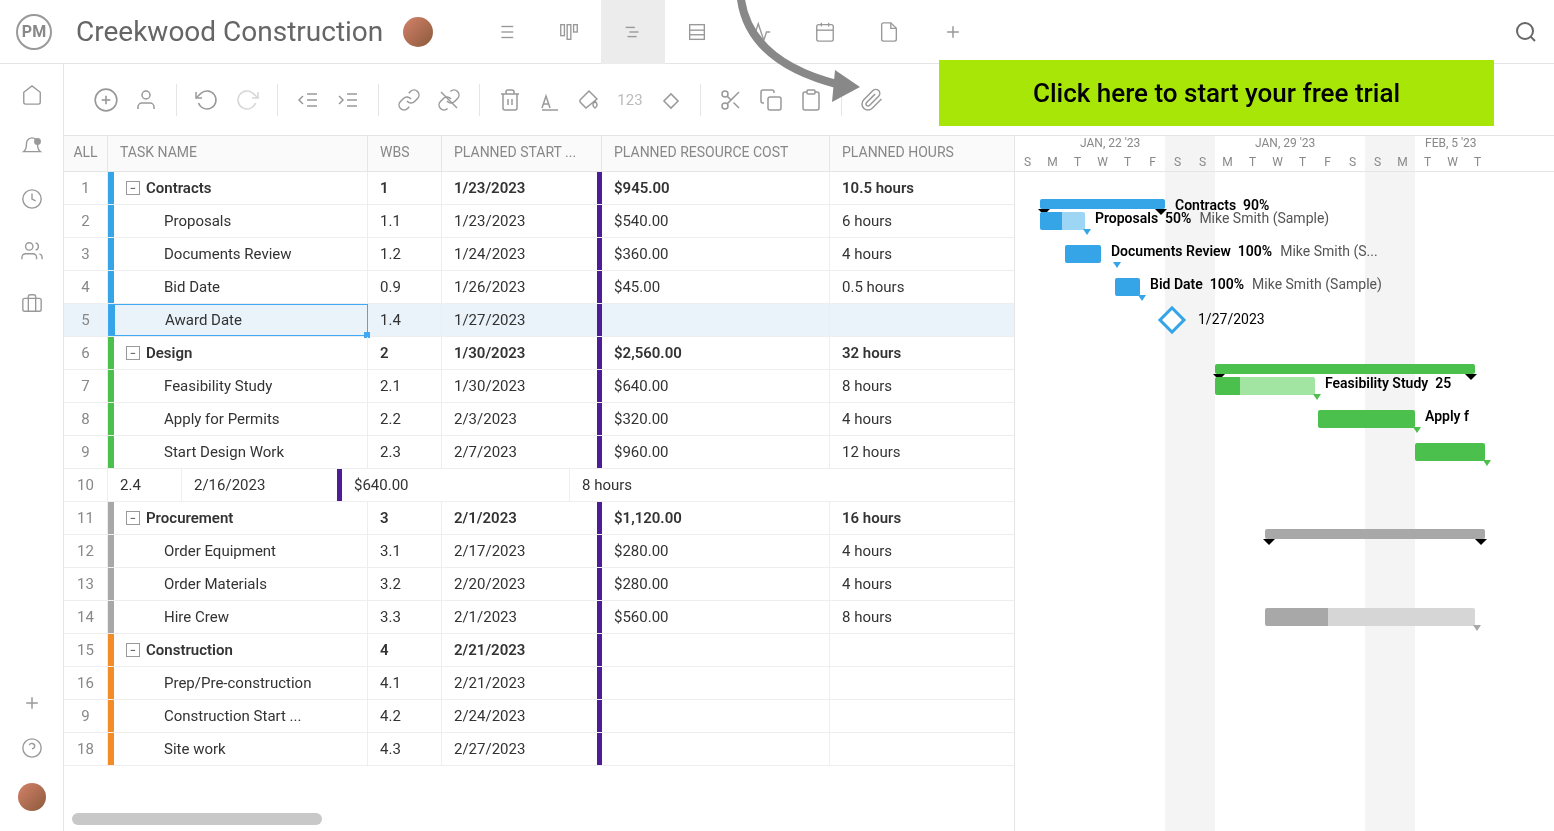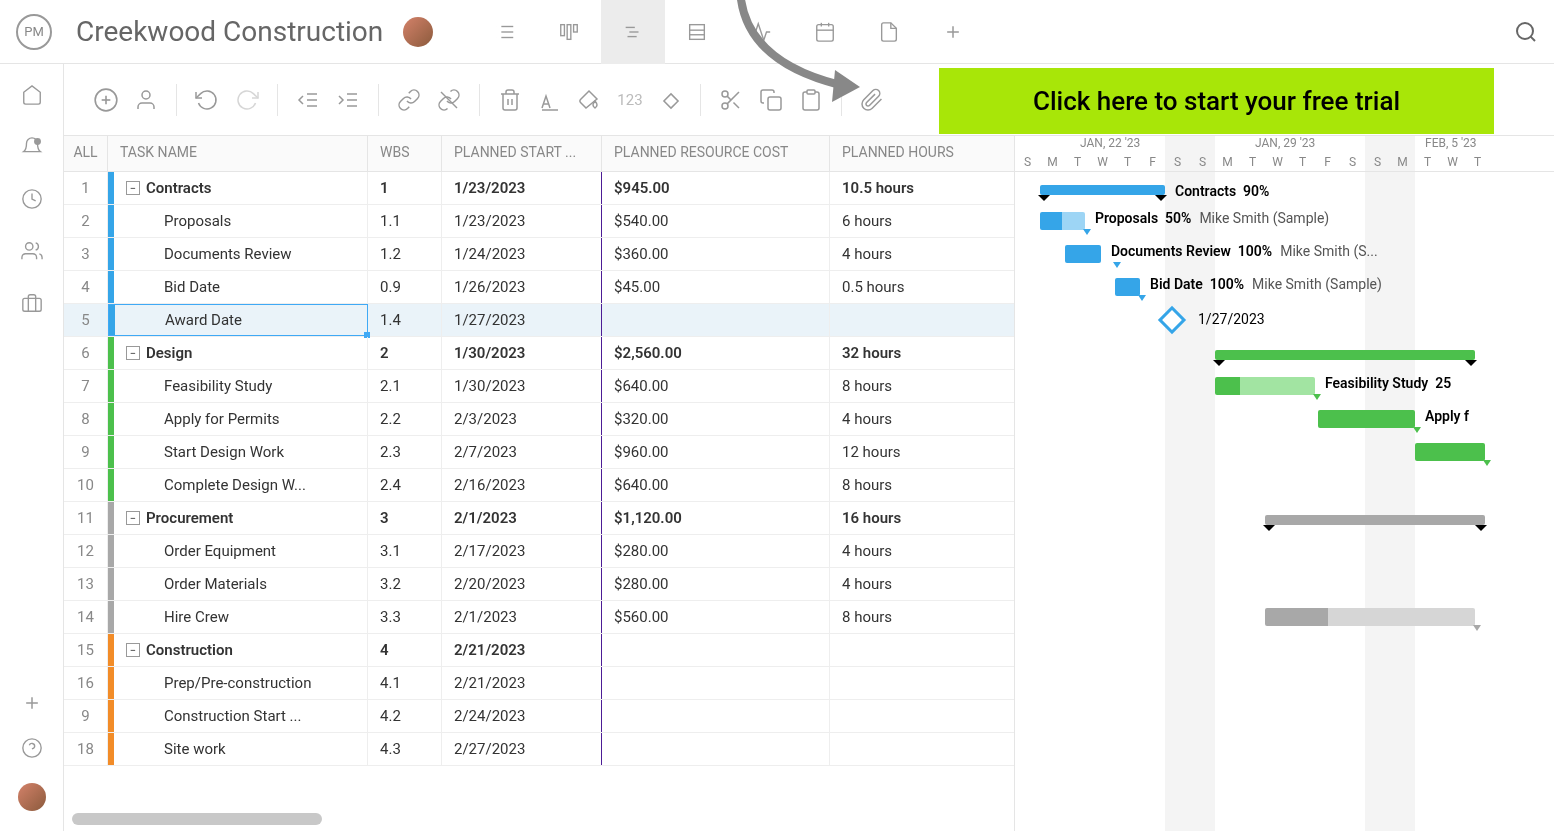--- a/index.html
+++ b/index.html
@@ -1,32 +1,32 @@
 <!DOCTYPE html>
 <html><head>
 <meta charset="utf-8">
 <style>
 *{box-sizing:border-box;margin:0;padding:0;font-family:-apple-system,BlinkMacSystemFont,'Segoe UI',Roboto,sans-serif}
 body{background:#fff;overflow:hidden;width:1554px;height:831px;position:relative}
 .top-bar{height:64px;display:flex;align-items:center;border-bottom:1px solid #e5e5e5;padding:0 16px}
-.pm-logo{width:36px;height:36px;border:2px solid #999;border-radius:50%;display:flex;align-items:center;justify-content:center;font-size:13px;font-weight:400;color:#888;margin-right:24px}
+.pm-logo{width:36px;height:36px;border:2px solid #999;border-radius:50%;display:flex;align-items:center;justify-content:center;font-size:16px;font-weight:700;color:#888;margin-right:24px}
 .project-title{font-size:28px;color:#666;font-weight:400;margin-right:20px}
 .avatar{width:30px;height:30px;border-radius:50%;background:linear-gradient(135deg,#d4826a,#8b5a3c);margin-right:40px}
 .view-tabs{display:flex;gap:0;align-items:center}
 .view-tab{width:64px;height:64px;display:flex;align-items:center;justify-content:center;color:#999;cursor:pointer}
 .view-tab.active{background:#ececec}
 .search-btn{margin-left:auto;color:#666;cursor:pointer}
 .left-nav{position:absolute;left:0;top:64px;width:64px;bottom:0;border-right:1px solid #e5e5e5;display:flex;flex-direction:column;align-items:center;padding-top:20px;gap:30px}
 .left-nav-icon{color:#999;cursor:pointer}
 .left-nav-bottom{margin-top:auto;margin-bottom:20px;display:flex;flex-direction:column;align-items:center;gap:24px}
 .user-avatar{width:28px;height:28px;border-radius:50%;background:linear-gradient(135deg,#d4826a,#8b5a3c)}
 .toolbar{position:absolute;left:64px;top:64px;right:0;height:72px;border-bottom:1px solid #e5e5e5;display:flex;align-items:center;padding:0 24px;gap:4px}
 .tb-icon{width:36px;height:36px;display:flex;align-items:center;justify-content:center;color:#999;cursor:pointer;font-size:20px}
 .tb-sep{width:1px;height:32px;background:#e5e5e5;margin:0 8px}
-.cta-banner{position:absolute;right:60px;top:68px;width:555px;height:66px;background:#a8e608;display:flex;align-items:center;justify-content:center;font-size:26px;font-weight:500;color:#000;z-index:10}
+.cta-banner{position:absolute;right:60px;top:60px;width:555px;height:66px;background:#a8e608;display:flex;align-items:center;justify-content:center;font-size:26px;font-weight:500;color:#000;z-index:10}
 .arrow-svg{position:absolute;left:720px;top:-20px;z-index:11;pointer-events:none}
 .main{position:absolute;left:64px;top:136px;right:0;bottom:0;display:flex}
 .grid{width:950px;overflow:hidden;position:relative}
 .grid-header{display:flex;height:36px;border-bottom:1px solid #e5e5e5;font-size:14px;color:#888;background:#fafafa}
 .col-all{width:44px;text-align:center;padding-top:8px;border-right:1px solid #e5e5e5}
 .col-name{width:260px;padding:8px 12px;border-right:1px solid #e5e5e5}
 .col-wbs{width:74px;padding:8px 12px;border-right:1px solid #e5e5e5}
 .col-date{width:160px;padding:8px 12px;border-right:1px solid #e5e5e5;white-space:nowrap;overflow:hidden;text-overflow:ellipsis}
 .col-cost{width:228px;padding:8px 12px;border-right:1px solid #e5e5e5}
 .col-hours{width:152px;padding:8px 12px}
@@ -36,34 +36,34 @@
 .row.selected .cell-name{border:1px solid #3fa9f5;position:relative}
 .row.selected .cell-name::after{content:'';position:absolute;right:-3px;bottom:-3px;width:6px;height:6px;background:#3fa9f5}
 .cell-num{width:44px;text-align:center;color:#888;border-right:1px solid #eee;height:100%;line-height:33px}
 .cell-name{width:260px;padding:0 8px;border-right:1px solid #eee;height:100%;display:flex;align-items:center;position:relative}
 .color-bar{width:6px;height:100%;position:absolute;left:0;top:0}
 .collapse{width:14px;height:14px;border:1px solid #999;display:inline-flex;align-items:center;justify-content:center;font-size:11px;margin-right:6px;margin-left:10px;line-height:1}
 .task-text{margin-left:20px}
 .task-text.parent{margin-left:0;font-weight:600}
 .task-text.child{margin-left:48px}
 .cell-wbs{width:74px;padding:0 12px;border-right:1px solid #eee;height:100%;line-height:33px}
-.cell-date{width:160px;padding:0 12px;border-right:1px solid #4c1d95;height:100%;line-height:33px}
+.cell-date{width:160px;padding:0 12px;border-right:5px solid #4c1d95;height:100%;line-height:33px}
 .cell-cost{width:228px;padding:0 12px;border-right:1px solid #eee;height:100%;line-height:33px}
 .cell-hours{width:152px;padding:0 12px;height:100%;line-height:33px}
 .row.bold .cell-wbs,.row.bold .cell-date,.row.bold .cell-cost,.row.bold .cell-hours{font-weight:600}
 .gantt{flex:1;overflow:hidden;border-left:1px solid #e5e5e5;position:relative;background:repeating-linear-gradient(90deg,#fff 0,#fff 150px,#f4f4f4 150px,#f4f4f4 200px)}
 .gantt-header{height:36px;border-bottom:1px solid #e5e5e5;position:relative;font-size:12px;color:#888}
 .month-labels{display:flex;position:absolute;top:0;left:0;right:0;height:16px}
 .month-l{position:absolute;font-size:12px;white-space:nowrap}
 .day-labels{position:absolute;bottom:2px;left:0;right:0;display:flex}
 .day-l{width:25px;text-align:center;font-size:12px}
 .gantt-rows{position:relative}
 .gantt-row{height:33px;position:relative;border-bottom:1px solid transparent}
 .gbar{position:absolute;height:18px;top:7px;border-radius:2px}
-.gbar-summary{height:10px;top:13px}
+.gbar-summary{height:10px;top:27px}
 .gbar-summary::before,.gbar-summary::after{content:'';position:absolute;top:10px;border-top:6px solid;border-left:6px solid transparent;border-right:6px solid transparent}
 .gbar-summary::before{left:-2px}
 .gbar-summary::after{right:-2px}
 .glabel{position:absolute;left:100%;margin-left:10px;white-space:nowrap;font-size:14px;top:-2px}
 .glabel .pct{font-weight:600}
 .glabel .assignee{color:#555;margin-left:8px}
 .milestone{width:20px;height:20px;border:3px solid #35a5e8;background:#fff;transform:rotate(45deg);position:absolute;top:6px}
 .milestone-label{position:absolute;white-space:nowrap;font-size:14px;top:7px}
 .scrollbar{position:absolute;left:8px;bottom:6px;width:250px;height:12px;background:#c8c8c8;border-radius:6px}
 svg{display:block}
@@ -421,24 +421,20 @@
       <div class="color-bar" style="background:#4cc04c"></div>
       <span class="task-text child">Start Design Work</span>
     </div>
     <div class="cell-wbs">2.3</div>
     <div class="cell-date">2/7/2023</div>
     <div class="cell-cost">$960.00</div>
     <div class="cell-hours">12 hours</div>
         </div>
         <div class="row">
     <div class="cell-num">10</div>
-    <div class="cell-name">
-      <div class="color-bar" style="background:#4cc04c"></div>
-      <span class="task-text child">Complete Design W...</span>
-    </div>
     <div class="cell-wbs">2.4</div>
     <div class="cell-date">2/16/2023</div>
     <div class="cell-cost">$640.00</div>
     <div class="cell-hours">8 hours</div>
         </div>
         <div class="row bold">
     <div class="cell-num">11</div>
     <div class="cell-name">
       <div class="color-bar" style="background:#a8a8a8"></div>
       <span class="collapse">−</span>

